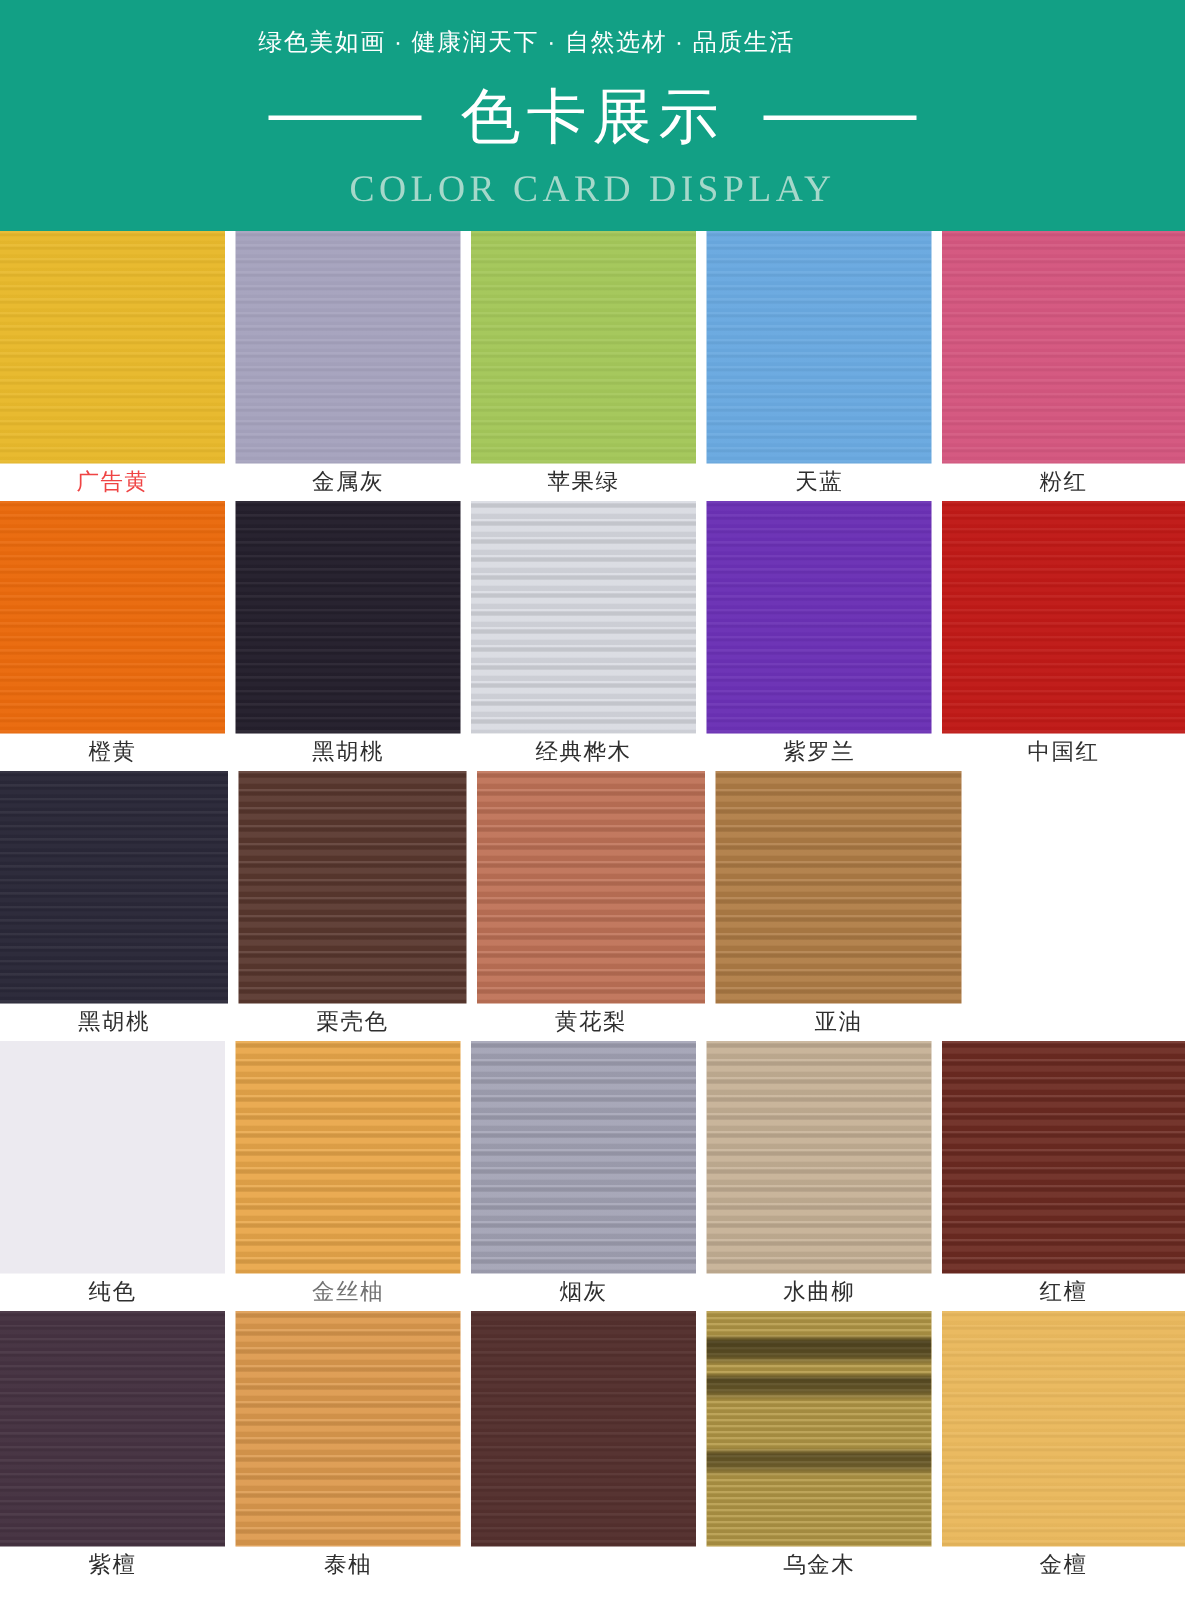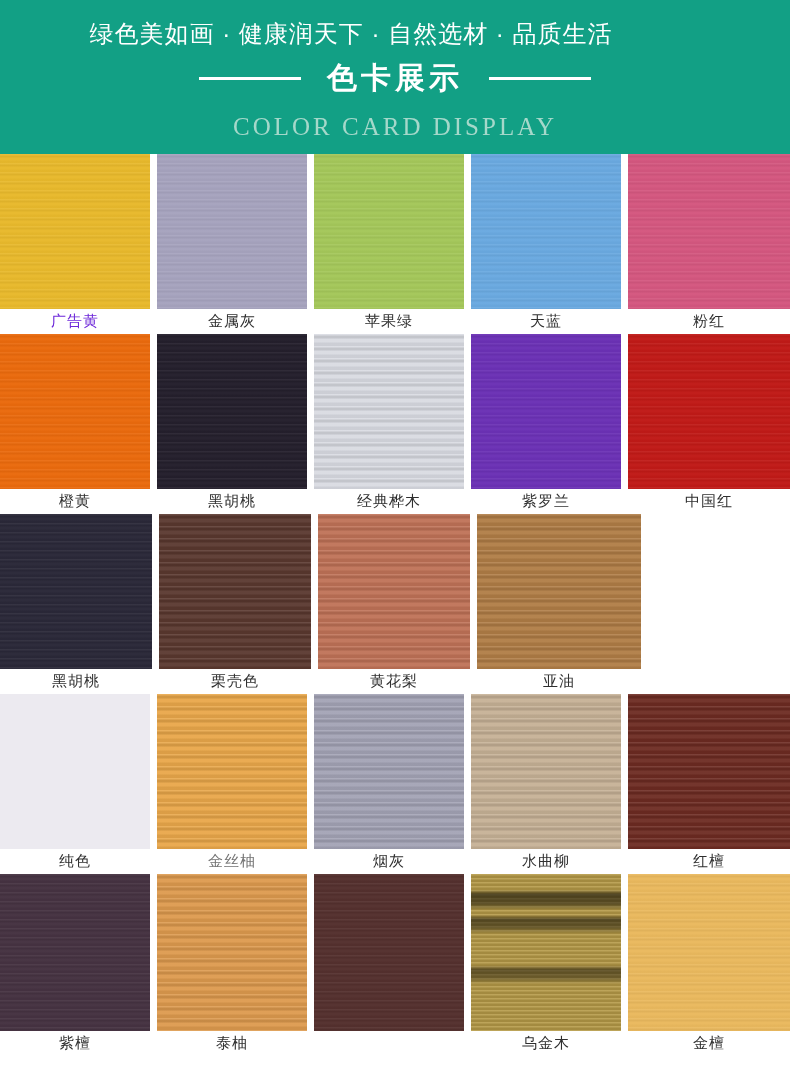--- a/index.html
+++ b/index.html
@@ -14,36 +14,36 @@
   .header{
     position:relative;
     width:790px; height:154px;
     background:#12a085;
     overflow:hidden;
   }
   .tagline{
     position:absolute; top:18px; left:0; width:702px;
     text-align:center;
     color:#ffffff;
-    font-size:24px;
+    font-size:16px;
     letter-spacing:1px;
     white-space:nowrap;
   }
   .title-row{
     position:absolute; top:55px; left:0; width:790px;
     display:flex; align-items:center; justify-content:center;
     gap:26px;
   }
   .rule{
     width:102px; height:3px; background:#ffffff; flex:none;
   }
   .title{
     color:#ffffff;
-    font-size:30px;
-    font-weight:bold;
+    font-size:40px;
+    font-weight:normal;
     letter-spacing:4px;
     line-height:46px;
     white-space:nowrap;
   }
   .subtitle{
     position:absolute; top:113px; left:0; width:790px;
     text-align:center;
     color:#a5d8ca;
     font-family:"Liberation Serif","DejaVu Serif",serif;
     font-size:25px;
@@ -160,21 +160,21 @@
   </div>
   <div class="subtitle">COLOR CARD DISPLAY</div>
 </div>
 
 <div class="grid" id="swatch-grid">
     <div class="row">
       <div class="cell">
         <div class="swatch" style="background: rgb(232, 185, 44);">
           <div class="grain fine"></div>
         </div>
-        <div class="label" style="color: #6d28d9;">广告黄</div>
+        <div class="label" style="color: #ef4444;">广告黄</div>
       </div>
       <div class="cell">
         <div class="swatch" style="background: rgb(166, 163, 190);">
           <div class="grain fine"></div>
         </div>
         <div class="label" style="color: rgb(47, 47, 47);">金属灰</div>
       </div>
       <div class="cell">
         <div class="swatch" style="background: rgb(164, 199, 90);">
           <div class="grain fine"></div>

